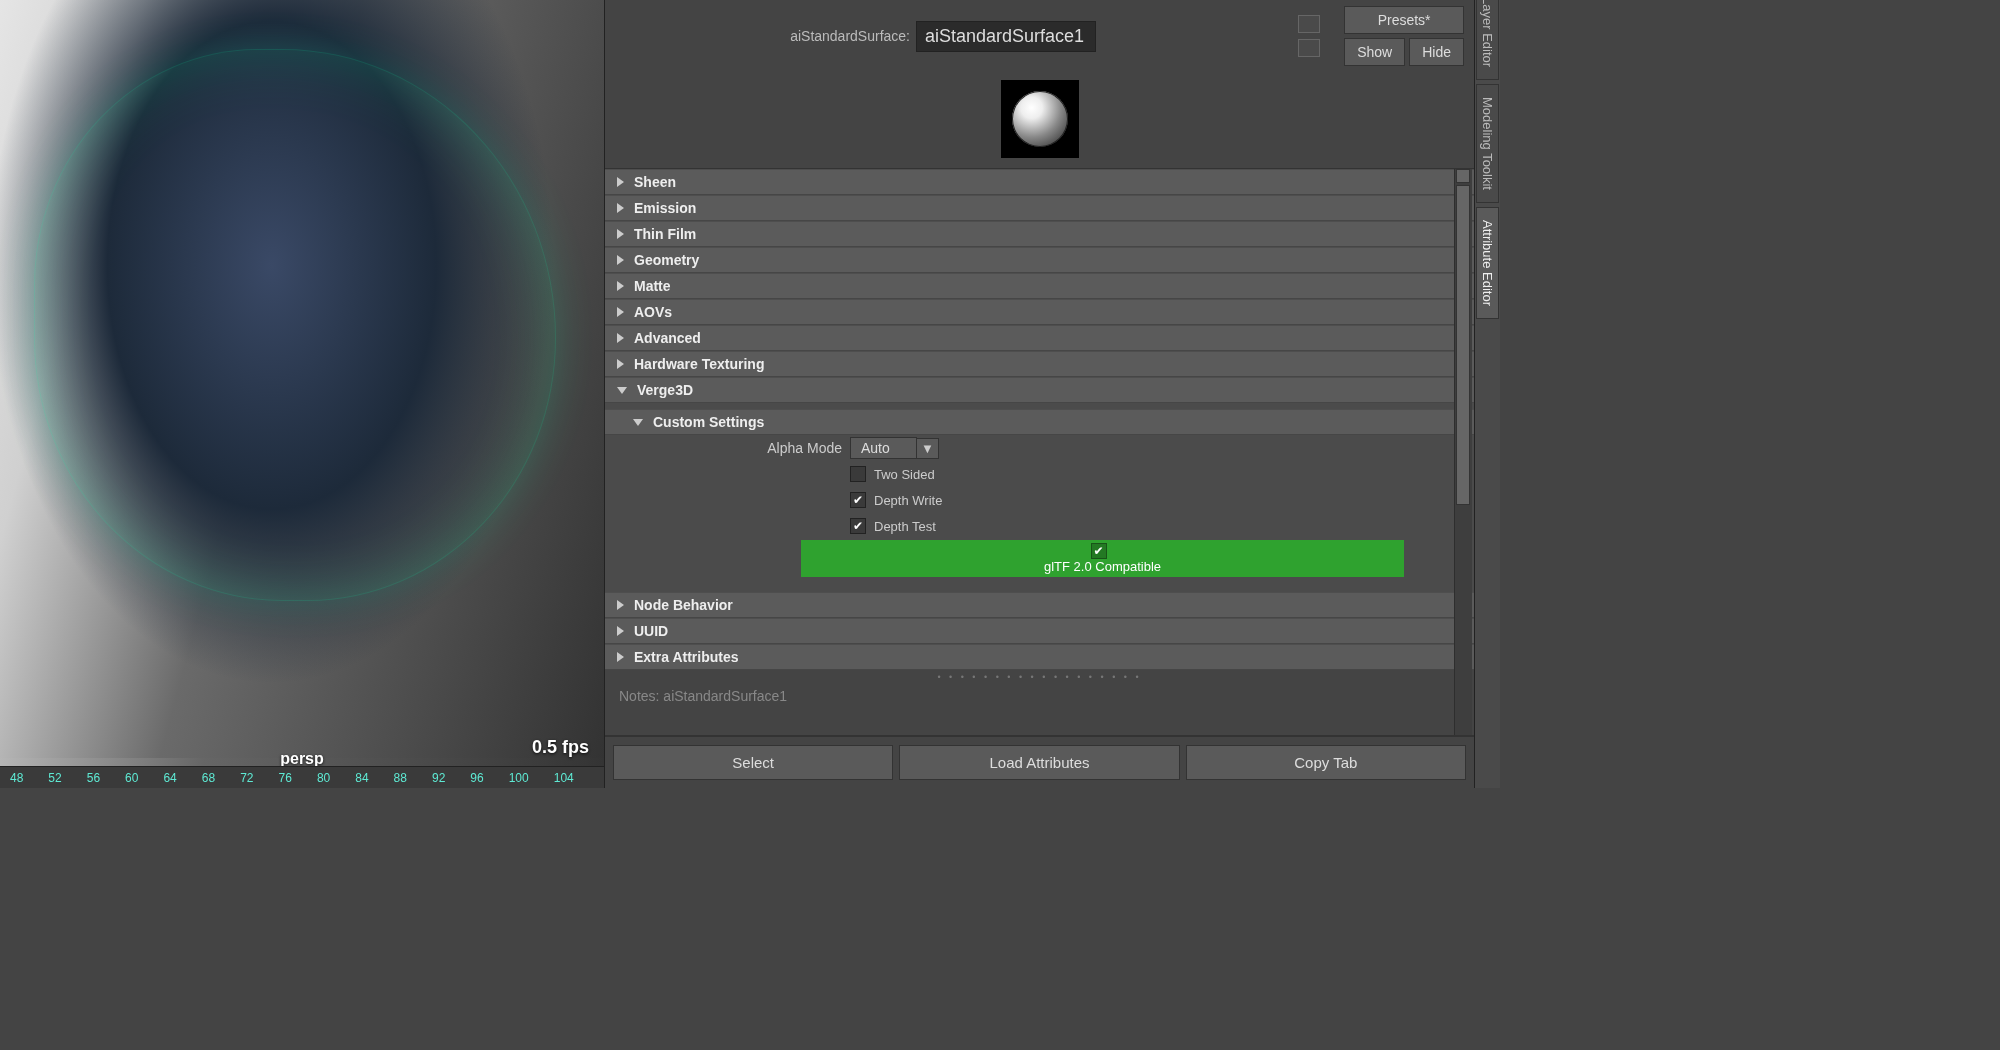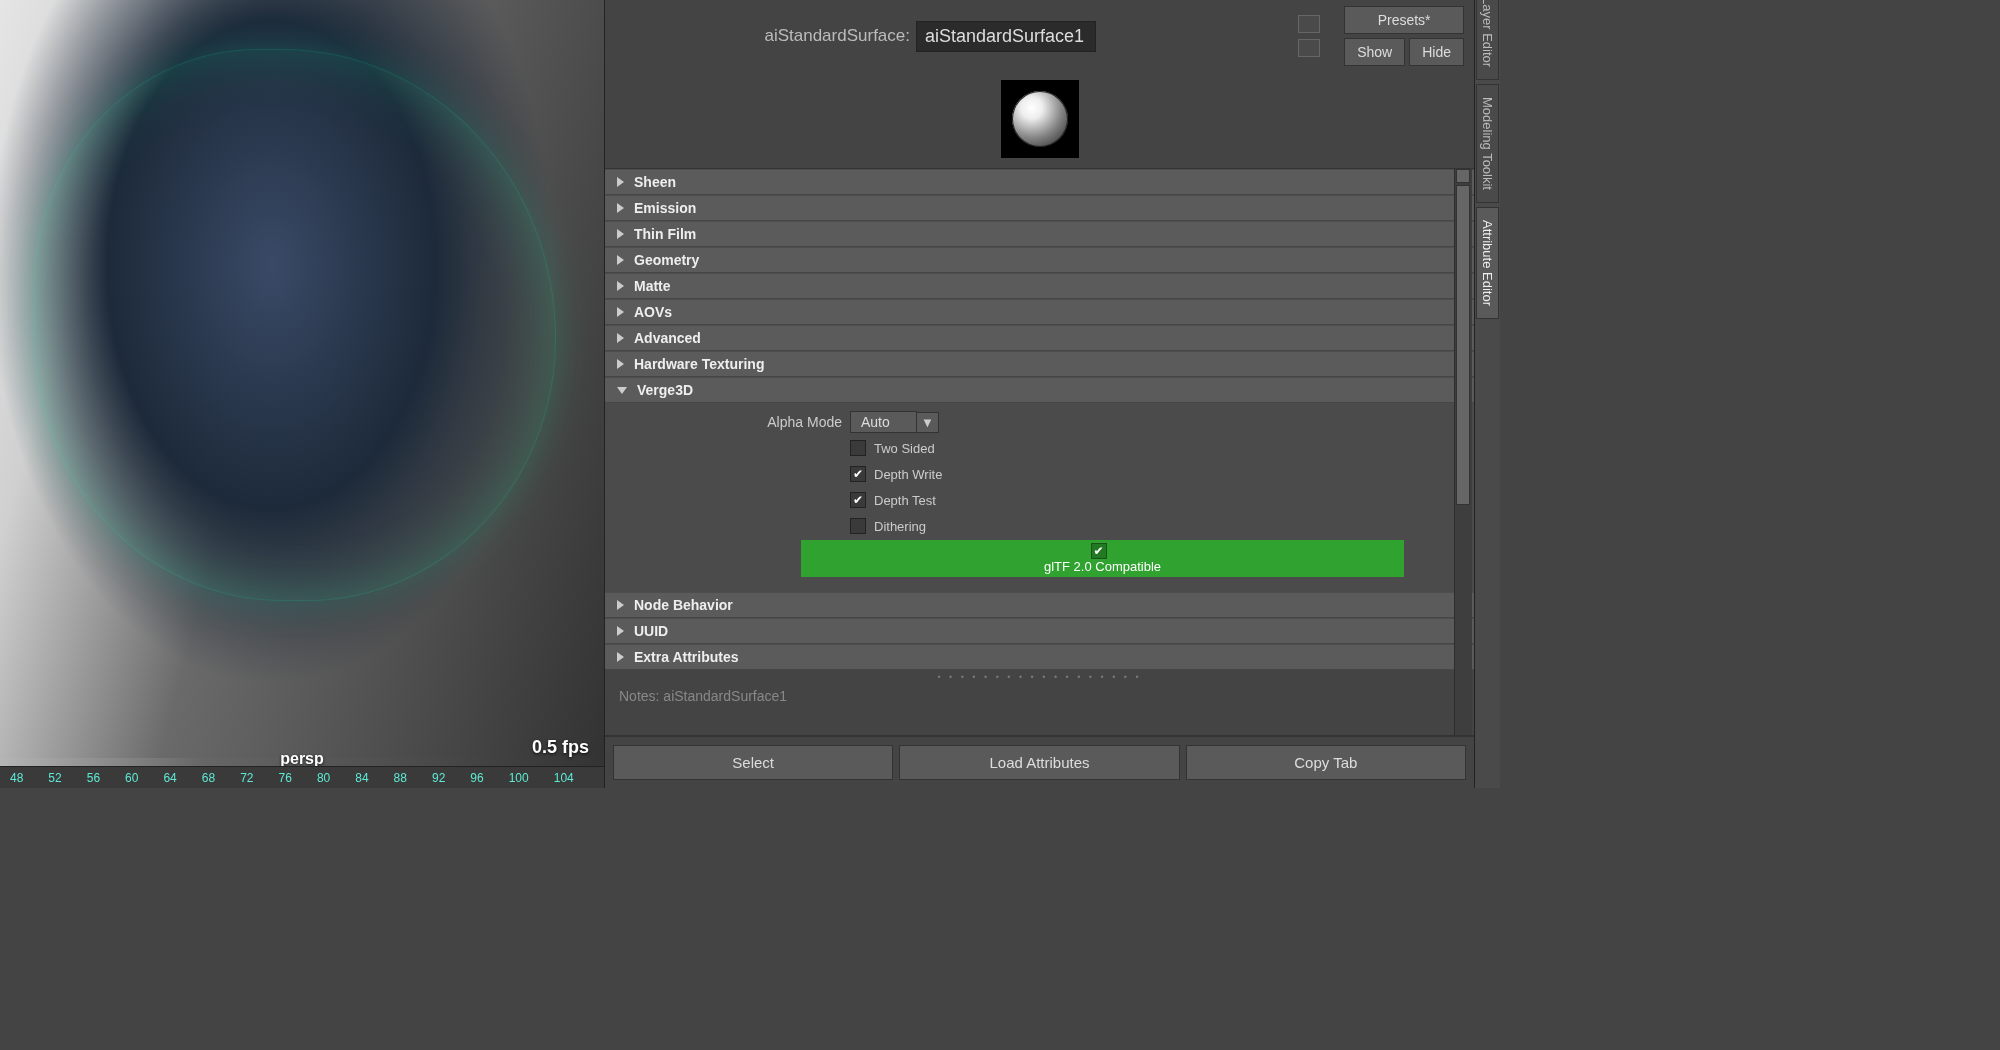--- a/index.html
+++ b/index.html
@@ -54,21 +54,21 @@
   .panel {
     flex: 1; height: 100%; background: #444;
     display: flex; flex-direction: column;
   }
   .panel-header {
     display: flex; align-items: center; gap: 8px;
     padding: 6px 10px 8px 10px;
     background: #444;
   }
   .node-row { display: flex; align-items: center; gap: 6px; }
-  .node-label { color: #bbb; text-align: right; width: 295px; font-size: 17px; }
+  .node-label { color: #bbb; text-align: right; width: 295px; font-size: 14px; }
   .node-field {
     flex:1; max-width:180px; background: #2b2b2b; color: #ddd;
     padding: 4px 8px; border: 1px solid #222; font-size: 18px;
   }
   .hdr-icons { display: flex; flex-direction: column; gap: 6px; margin-left: 10px; }
   .hdr-icon { width: 22px; height: 18px; border: 1px solid #666; background:#4a4a4a; position:relative; }
   .hdr-btns { display:flex; flex-direction:column; gap:4px; margin-left: 16px; }
   .hdr-btns-row { display:flex; gap:4px; }
   .btn {
     background: #5a5a5a; color: #ddd; border: 1px solid #333;
@@ -223,20 +223,24 @@
     <div class="section-hdr">
       <span class="disclosure closed"></span>
       <span>Hardware Texturing</span>
     </div>
 
     <div class="section-hdr">
       <span class="disclosure open"></span>
       <span>Verge3D</span>
     </div>
     <div class="section-body">
+      <div class="section-hdr sub">
+        <span class="disclosure open"></span>
+        <span>Custom Settings</span>
+      </div>
 
       <div class="form-row">
         <div class="form-lbl">Alpha Mode</div>
         <div class="dd">Auto</div>
         <div class="dd-caret">▼</div>
       </div>
 
       <div class="form-row">
         <div class="form-lbl"></div>
         <span class="cb"></span>
@@ -244,25 +248,20 @@
       </div>
       <div class="form-row">
         <div class="form-lbl"></div>
         <span class="cb checked"></span>
         <span>Depth Write</span>
       </div>
       <div class="form-row">
         <div class="form-lbl"></div>
         <span class="cb checked"></span>
         <span>Depth Test</span>
-      </div>
-      <div class="form-row">
-        <div class="form-lbl"></div>
-        <span class="cb"></span>
-        <span>Dithering</span>
       </div>
       <div class="row-hl">
         <span class="cb checked"></span>
         <span>glTF 2.0 Compatible</span>
       </div>
     </div>
 
     <div class="section-hdr">
       <span class="disclosure closed"></span>
       <span>Node Behavior</span>

